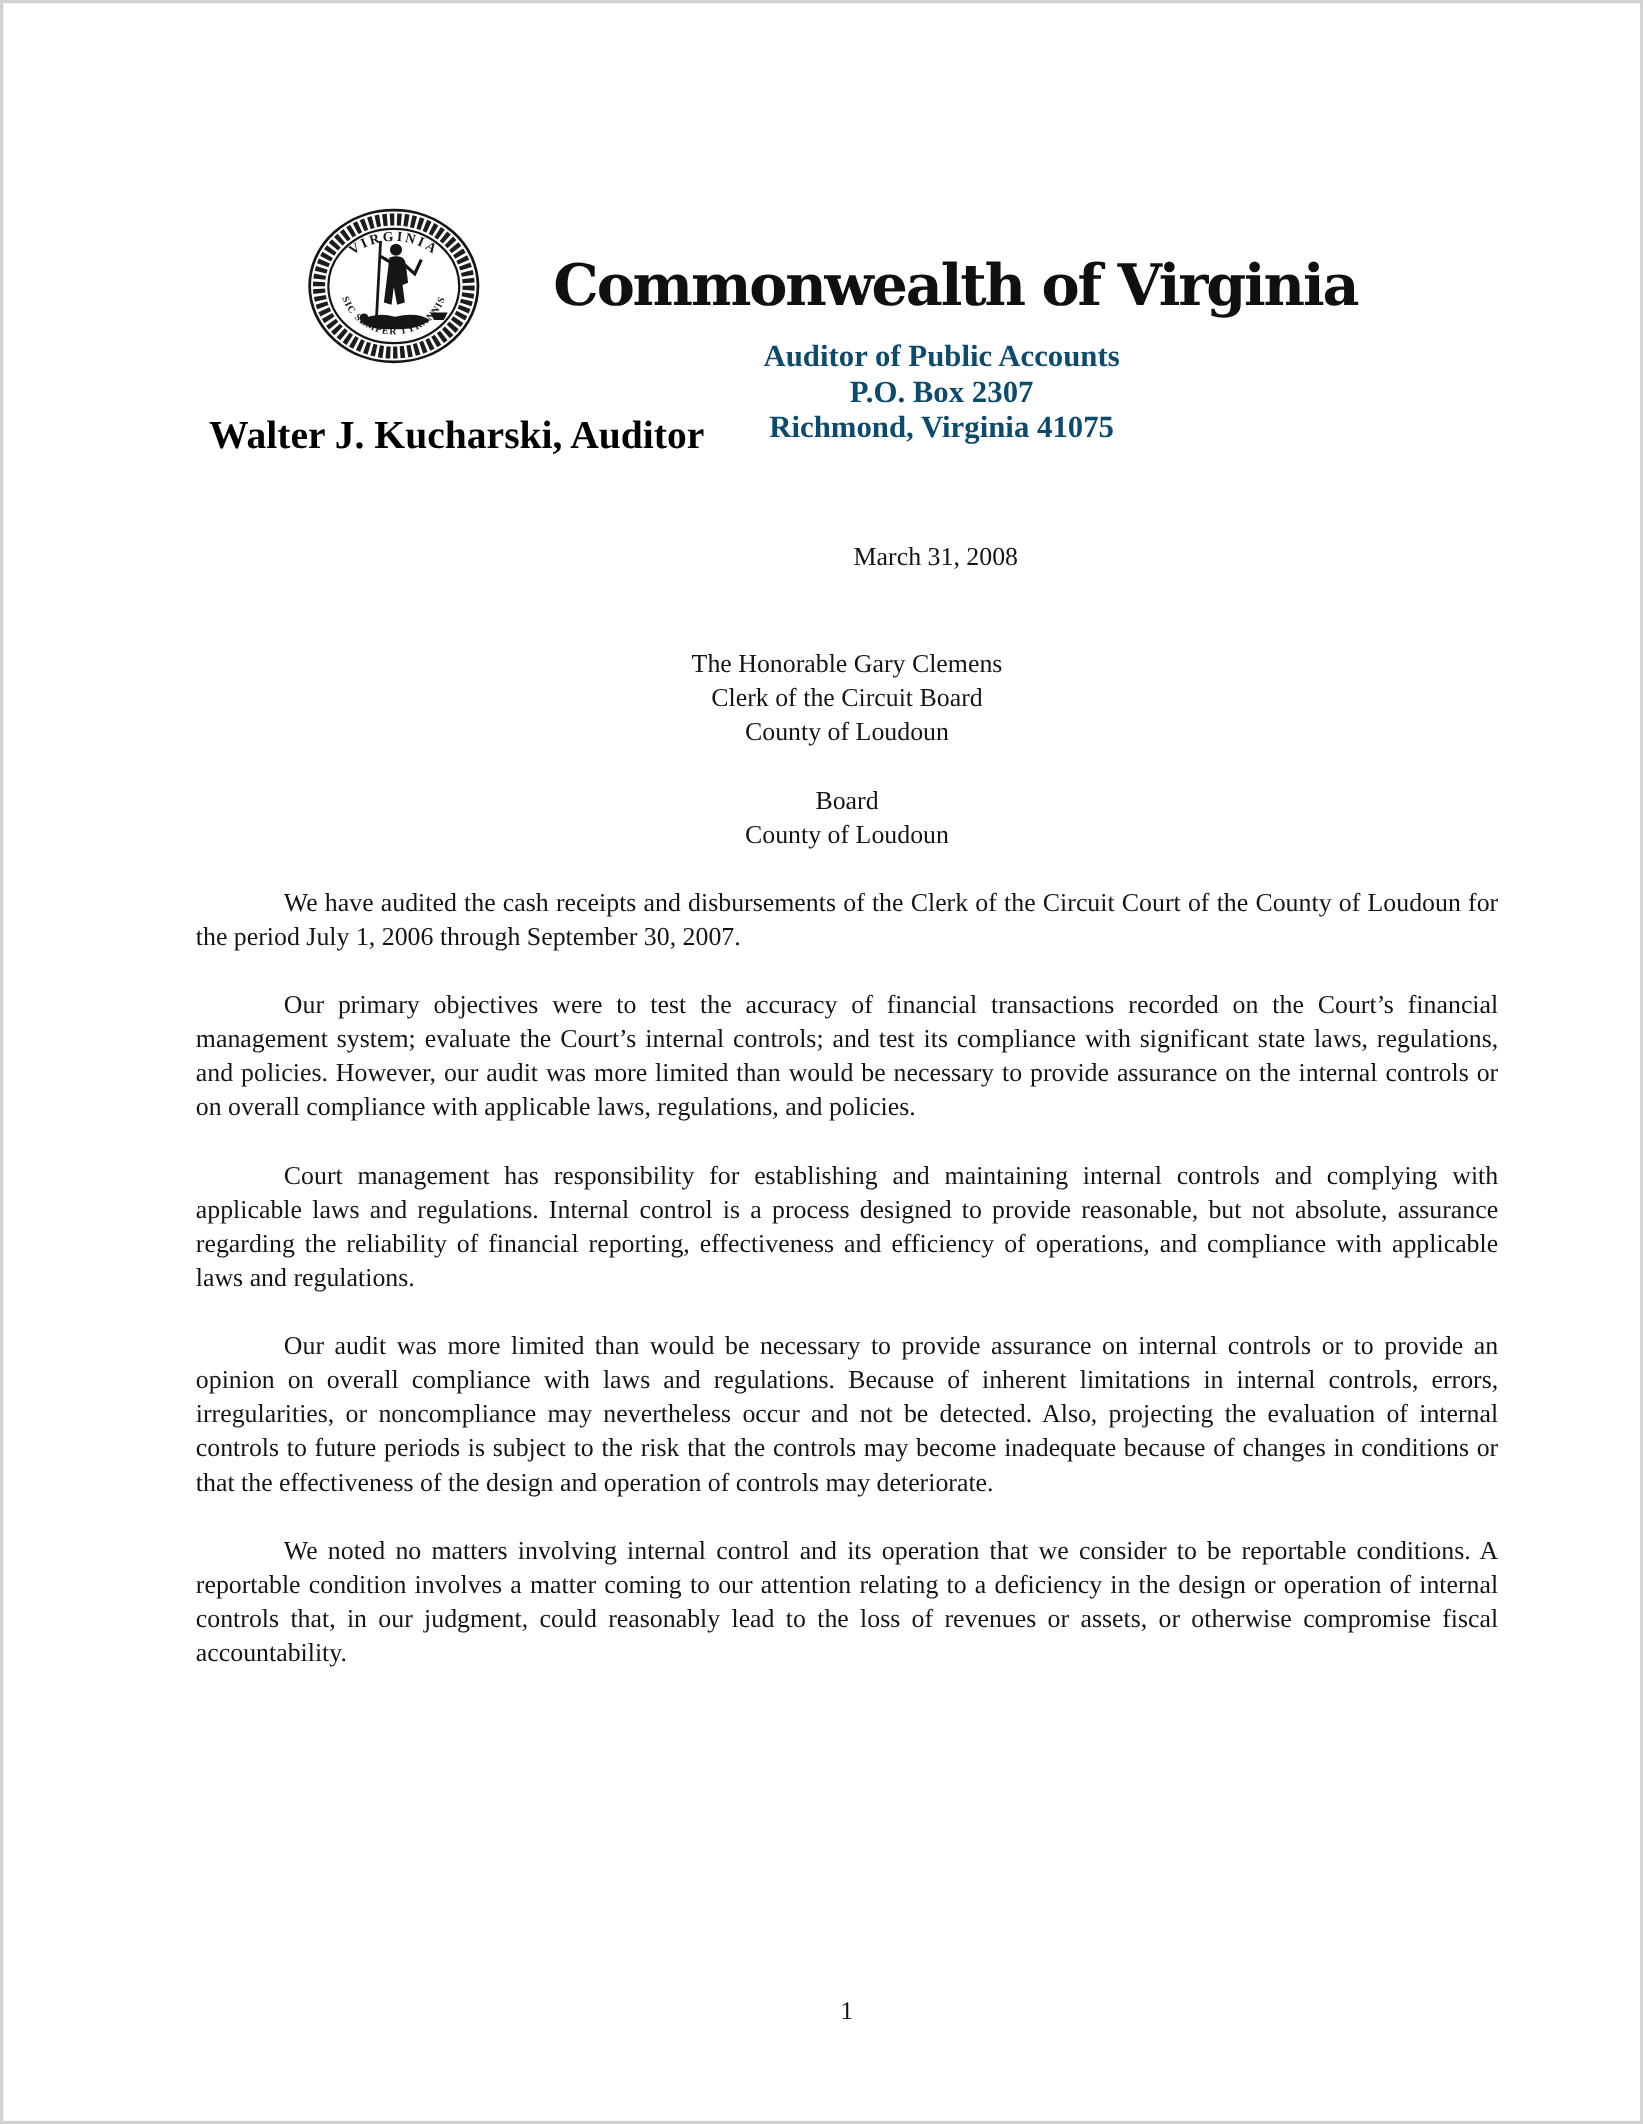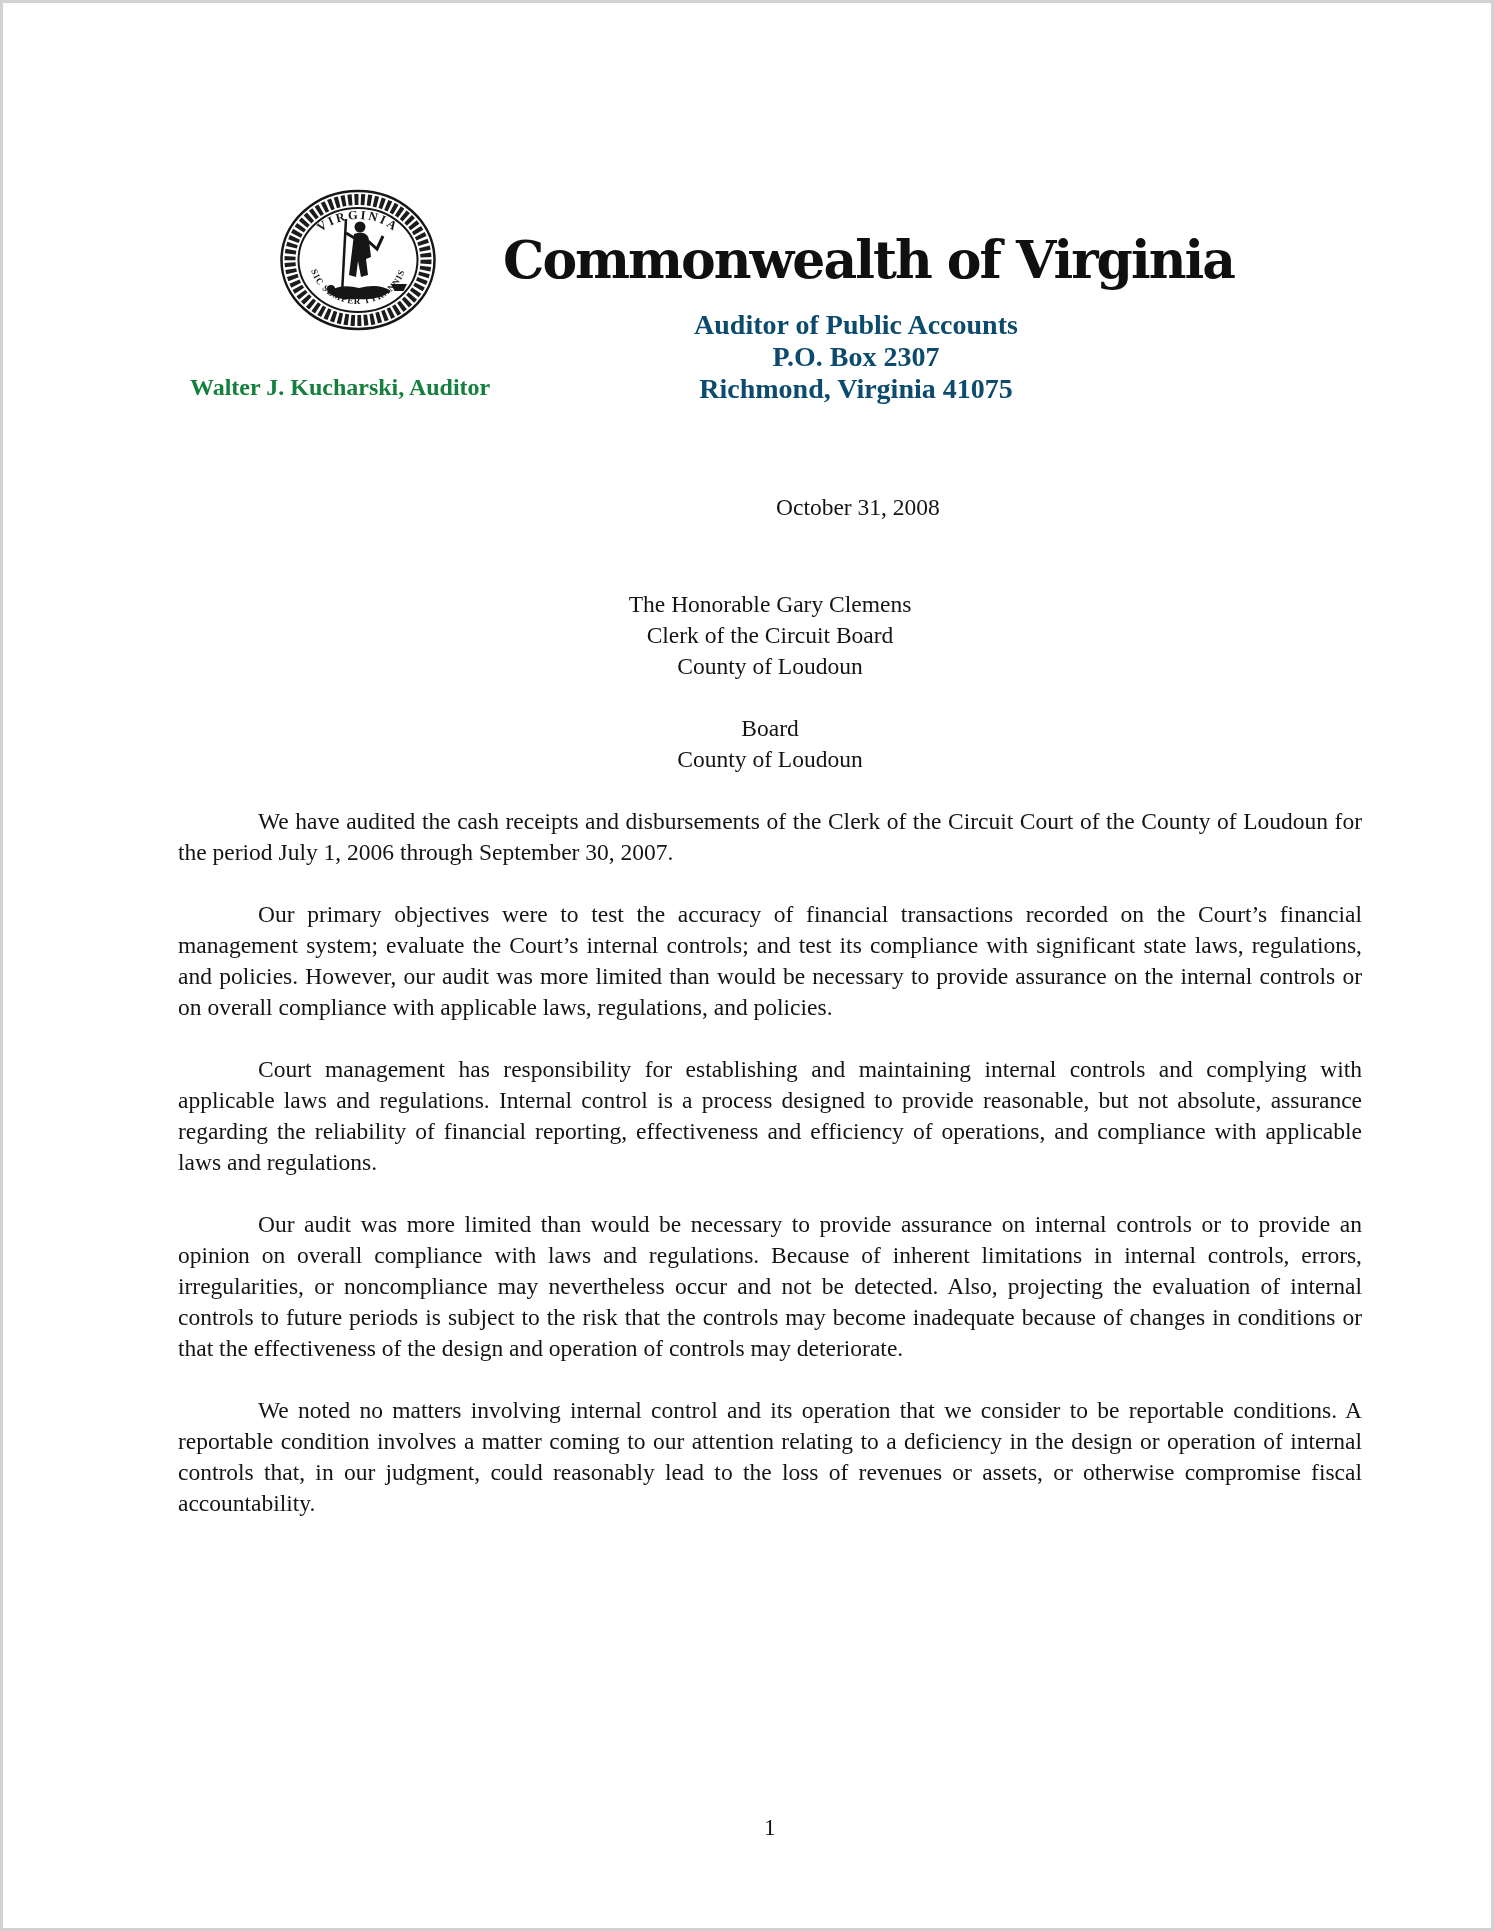--- a/index.html
+++ b/index.html
@@ -43,22 +43,22 @@
     font-weight: bold;
     font-size: 28px;
     line-height: 32px;
     color: #0c4a6e;
   }
   .auditor-name {
     position: absolute;
     left: 187px;
     top: 371px;
     font-weight: bold;
-    font-size: 24px;
-    color: #15803d;
+    font-size: 36px;
+    color: #000000;
     white-space: nowrap;
   }
   .letter-date {
     position: absolute;
     left: 773px;
     top: 491px;
     font-size: 23.5px;
     white-space: nowrap;
   }
   .letter-body {
@@ -118,21 +118,21 @@
   <div class="letterhead-title">Commonwealth of Virginia</div>
 
   <div class="office-block">
     <div>Auditor of Public Accounts</div>
     <div>P.O. Box 2307</div>
     <div>Richmond, Virginia 41075</div>
   </div>
 
   <div class="auditor-name">Walter J. Kucharski, Auditor</div>
 
-  <div class="letter-date">October 31, 2008</div>
+  <div class="letter-date">March 31, 2008</div>
 
   <div class="letter-body">
     <div class="addr-block">
       <div>The Honorable Gary Clemens</div>
       <div>Clerk of the Circuit Board</div>
       <div>County of Loudoun</div>
     </div>
     <div class="addr-block">
       <div>Board</div>
       <div>County of Loudoun</div>

